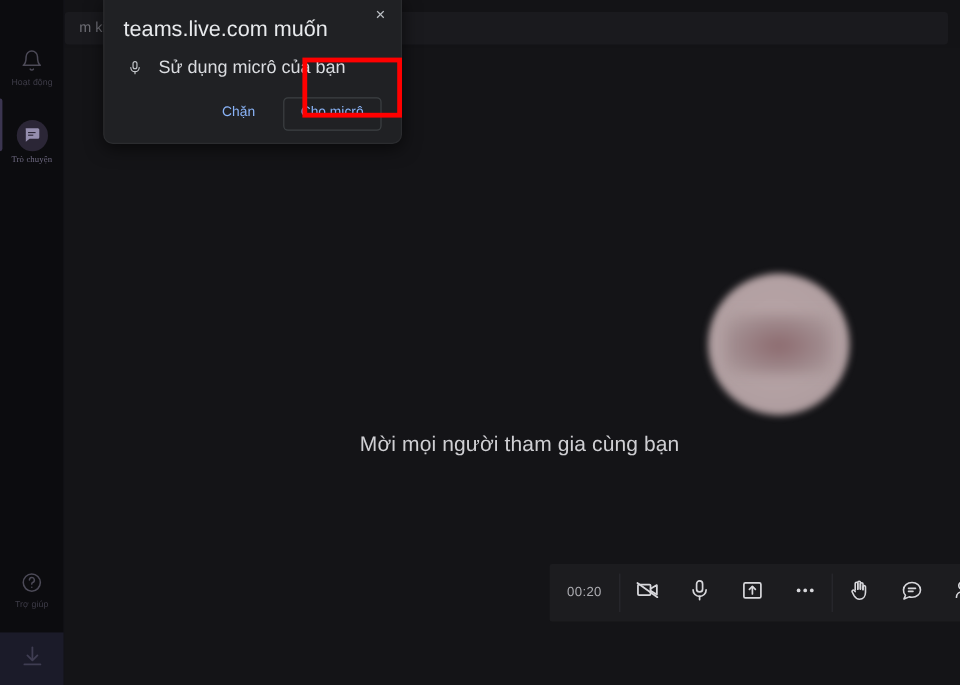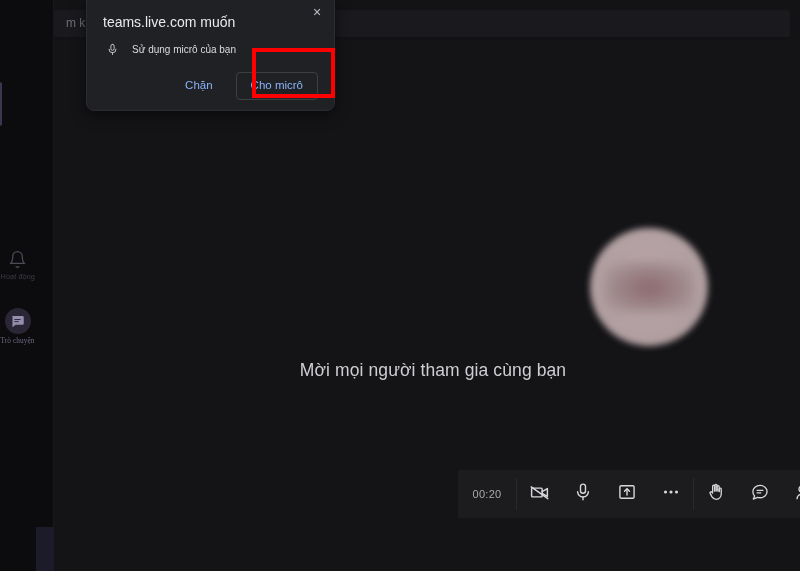--- a/index.html
+++ b/index.html
@@ -25,21 +25,21 @@
     display: flex;
   }
 
   
   .rail {
     width: 53px;
     flex: 0 0 53px;
     background: #0c0c0f;
     position: relative;
     display: flex;
-    flex-direction: row;
+    flex-direction: column;
     align-items: center;
     border-right: 1px solid #18181c;
   }
   .rail-top { padding-top: 30px; width: 100%; }
   .rail-item {
     width: 100%;
     height: 52px;
     display: flex;
     flex-direction: column;
     align-items: center;
@@ -227,34 +227,34 @@
     width: 18px;
     height: 18px;
     display: flex;
     align-items: center;
     justify-content: center;
     color: #bdc1c6;
     font-size: 14px;
     line-height: 1;
   }
   .perm-title {
-    font-size: 14px;
+    font-size: 18px;
     color: #e8eaed;
     margin: 0 0 13px 0;
     font-weight: 400;
   }
   .perm-row {
     display: flex;
     align-items: center;
     gap: 13px;
     margin-bottom: 16px;
     padding-left: 2px;
   }
   .perm-row .pico { color: #c5c8cc; width: 14px; display: flex; justify-content: center; }
-  .perm-row .ptxt { font-size: 10px; color: #dadce0; }
+  .perm-row .ptxt { font-size: 15px; color: #dadce0; }
   .perm-actions {
     display: flex;
     justify-content: flex-end;
     gap: 8px;
     align-items: center;
   }
   .perm-btn {
     font-size: 11.5px;
     color: #8ab4f8;
     padding: 7px 14px;
@@ -308,20 +308,30 @@
             <rect x="7" y="11.5" width="7" height="1.5" fill="#2b2636"></rect>
           </svg>
         </span>
         <span class="lbl">Trò chuyện</span>
       </div>
 
 
     </div>
 
     <div class="rail-bottom">
+      <div class="rail-item rail-help">
+        <span class="ico">
+          <svg width="19" height="19" viewBox="0 0 24 24" fill="none" stroke="currentColor" stroke-width="1.6" stroke-linecap="round">
+            <circle cx="12" cy="12" r="9"></circle>
+            <path d="M9.5 9.3a2.6 2.6 0 1 1 3.4 2.5c-.6.2-.9.8-.9 1.4v.4"></path>
+            <circle cx="12" cy="17" r=".8" fill="currentColor" stroke="none"></circle>
+          </svg>
+        </span>
+        <span class="lbl">Trợ giúp</span>
+      </div>
 
       <div class="rail-download">
         <span>
           <svg width="20" height="20" viewBox="0 0 24 24" fill="none" stroke="currentColor" stroke-width="1.8" stroke-linecap="round" stroke-linejoin="round">
             <path d="M12 3v12"></path>
             <path d="M7 11l5 5 5-5"></path>
             <path d="M4 20h16"></path>
           </svg>
         </span>
       </div>

